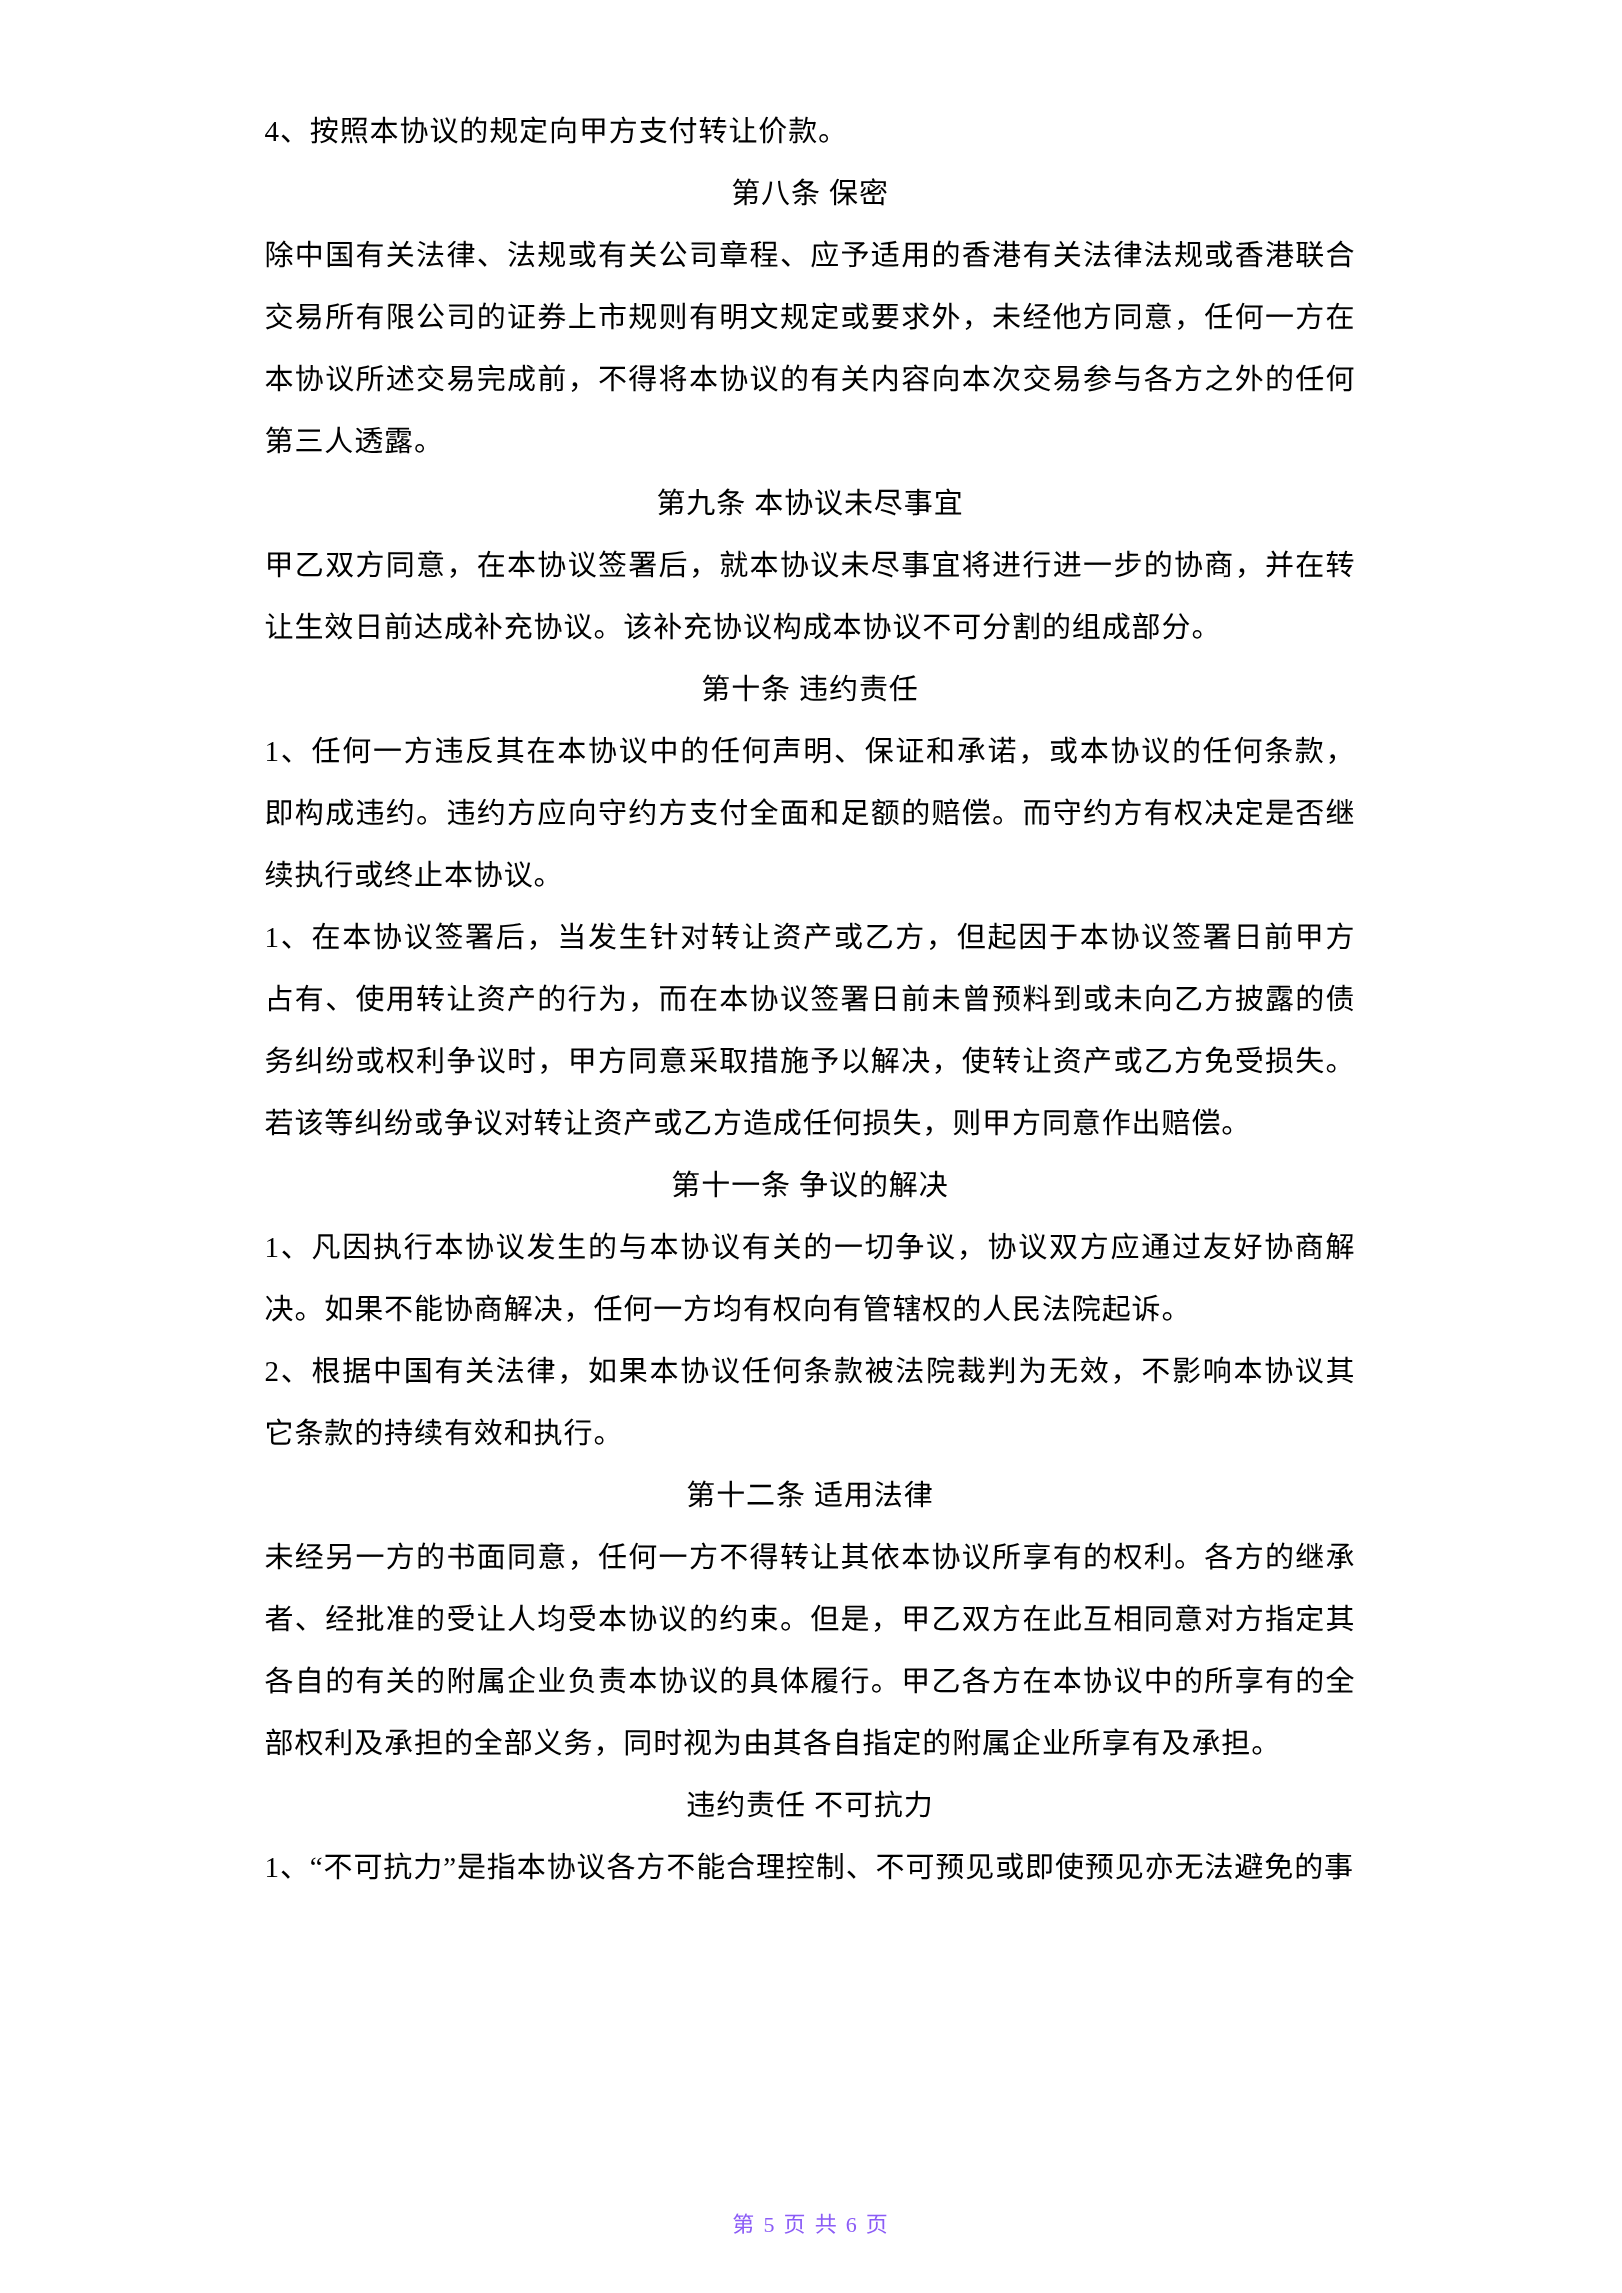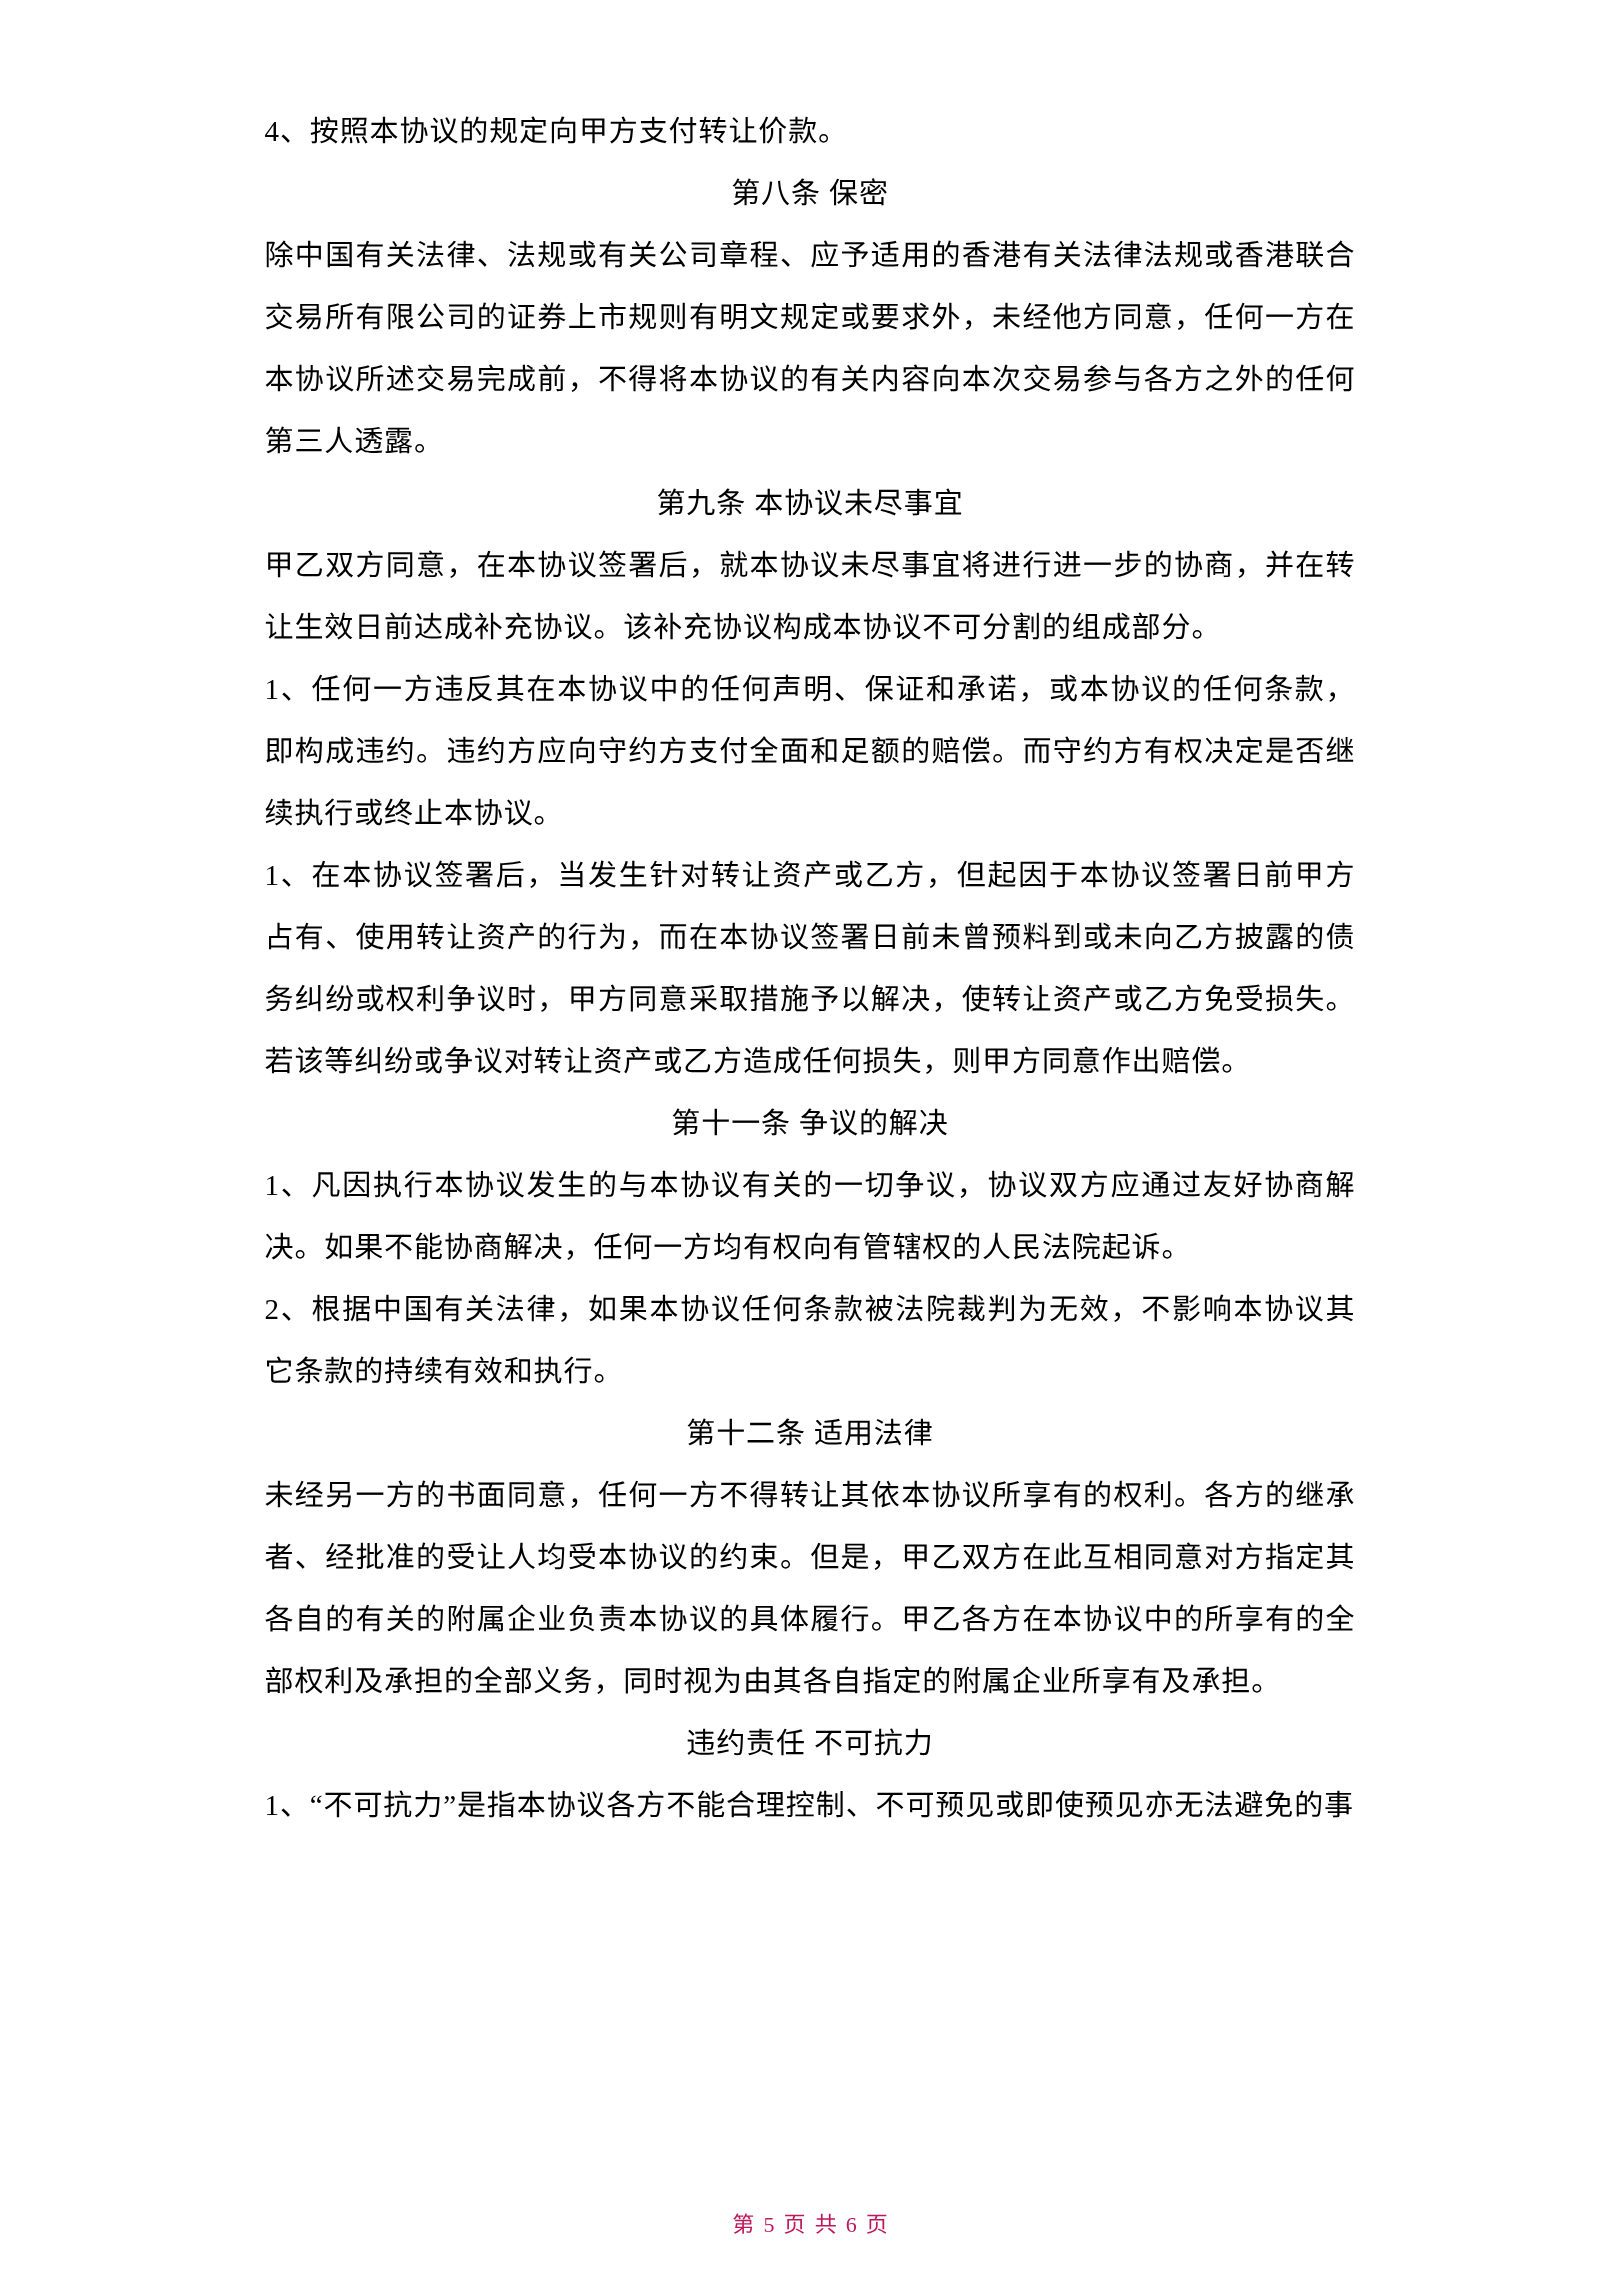--- a/index.html
+++ b/index.html
@@ -31,33 +31,34 @@
       text-align: center;
     }
     .page-footer {
       position: absolute;
       left: 0;
       bottom: 56px;
       width: 100%;
       text-align: center;
       font-size: 22px;
       letter-spacing: 1.8px;
-      color: #be185d;
+      color: #8b5cf6;
     }
   </style>
 </head>
 <body>
 
 <div class="page">
   <div class="doc-body">
       <p class="body-text">4、按照本协议的规定向甲方支付转让价款。</p>
       <p class="heading">第八条 保密</p>
       <p class="body-text">除中国有关法律、法规或有关公司章程、应予适用的香港有关法律法规或香港联合交易所有限公司的证券上市规则有明文规定或要求外，未经他方同意，任何一方在本协议所述交易完成前，不得将本协议的有关内容向本次交易参与各方之外的任何第三人透露。</p>
       <p class="heading">第九条 本协议未尽事宜</p>
       <p class="body-text">甲乙双方同意，在本协议签署后，就本协议未尽事宜将进行进一步的协商，并在转让生效日前达成补充协议。该补充协议构成本协议不可分割的组成部分。</p>
+      <p class="heading">第十条 违约责任</p>
       <p class="body-text">1、任何一方违反其在本协议中的任何声明、保证和承诺，或本协议的任何条款，即构成违约。违约方应向守约方支付全面和足额的赔偿。而守约方有权决定是否继续执行或终止本协议。</p>
       <p class="body-text">1、在本协议签署后，当发生针对转让资产或乙方，但起因于本协议签署日前甲方占有、使用转让资产的行为，而在本协议签署日前未曾预料到或未向乙方披露的债务纠纷或权利争议时，甲方同意采取措施予以解决，使转让资产或乙方免受损失。若该等纠纷或争议对转让资产或乙方造成任何损失，则甲方同意作出赔偿。</p>
       <p class="heading">第十一条 争议的解决</p>
       <p class="body-text">1、凡因执行本协议发生的与本协议有关的一切争议，协议双方应通过友好协商解决。如果不能协商解决，任何一方均有权向有管辖权的人民法院起诉。</p>
       <p class="body-text">2、根据中国有关法律，如果本协议任何条款被法院裁判为无效，不影响本协议其它条款的持续有效和执行。</p>
       <p class="heading">第十二条 适用法律</p>
       <p class="body-text">未经另一方的书面同意，任何一方不得转让其依本协议所享有的权利。各方的继承者、经批准的受让人均受本协议的约束。但是，甲乙双方在此互相同意对方指定其各自的有关的附属企业负责本协议的具体履行。甲乙各方在本协议中的所享有的全部权利及承担的全部义务，同时视为由其各自指定的附属企业所享有及承担。</p>
       <p class="heading">违约责任 不可抗力</p>
       <p class="body-text">1、“不可抗力”是指本协议各方不能合理控制、不可预见或即使预见亦无法避免的事</p>
     </div>

